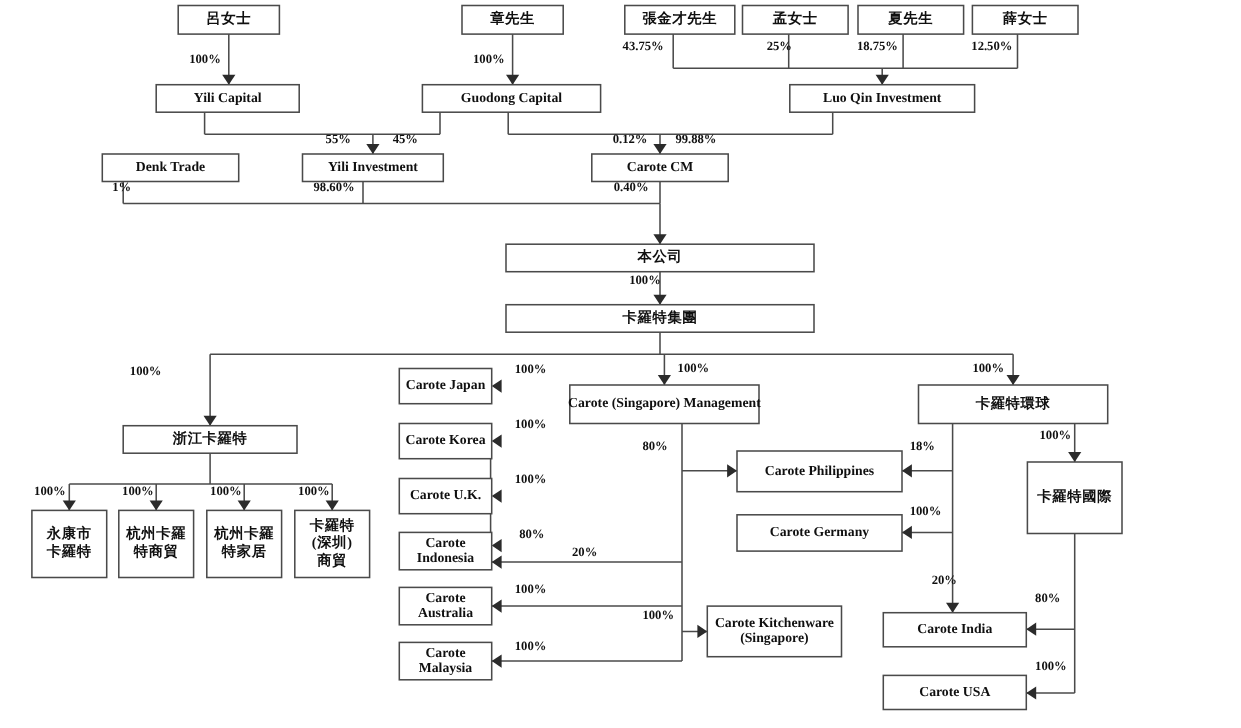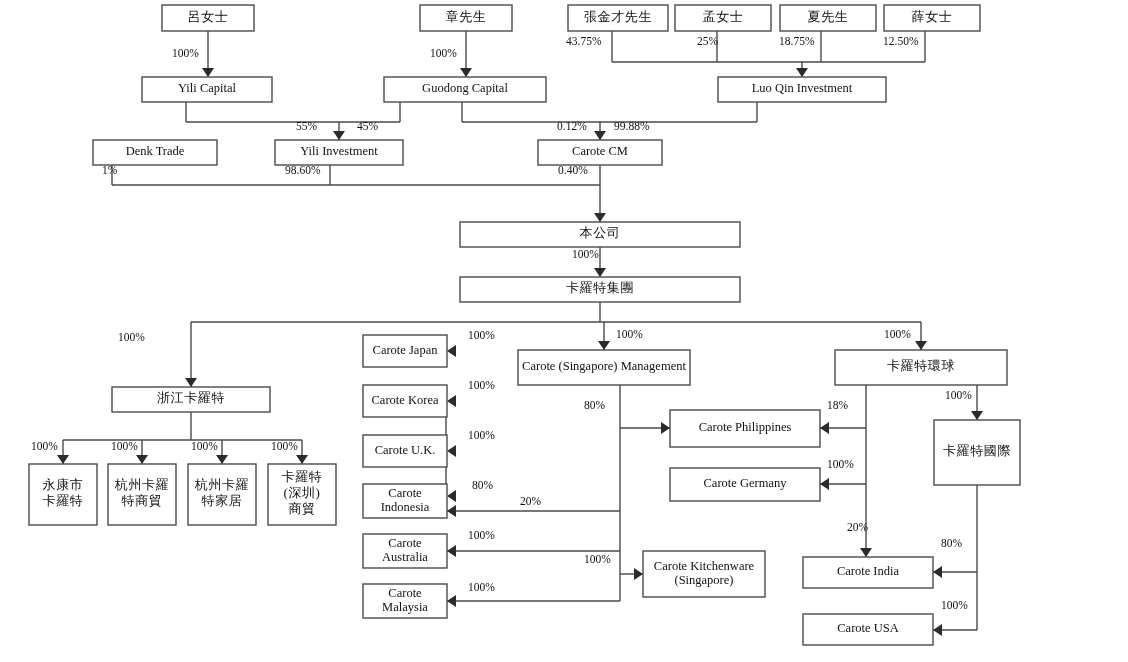--- a/index.html
+++ b/index.html
@@ -7,20 +7,21 @@
     padding: 0;
     background: #ffffff;
   }
   #chart-root {
     position: relative;
     width: 1128px;
     height: 662px;
     background: #ffffff;
     font-family: "Liberation Serif", "DejaVu Serif", serif;
     overflow: hidden;
+    font-weight: bold;
   }
   svg#org-svg {
     position: absolute;
     left: 0;
     top: 0;
     width: 1128px;
     height: 662px;
   }
   .node-rect {
     fill: #ffffff;

